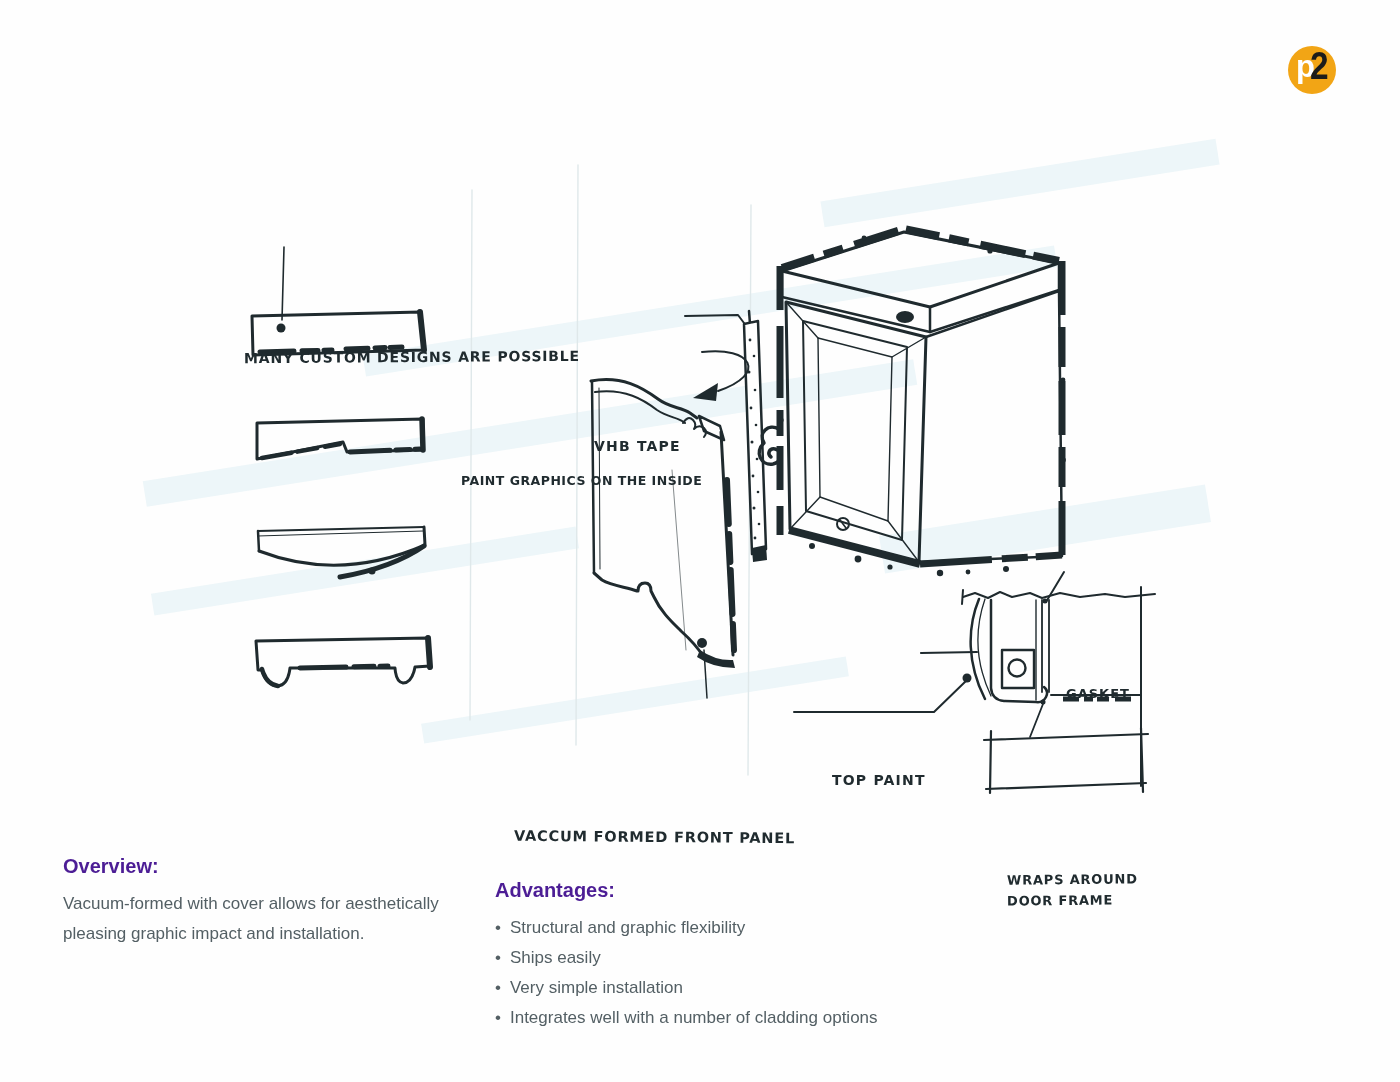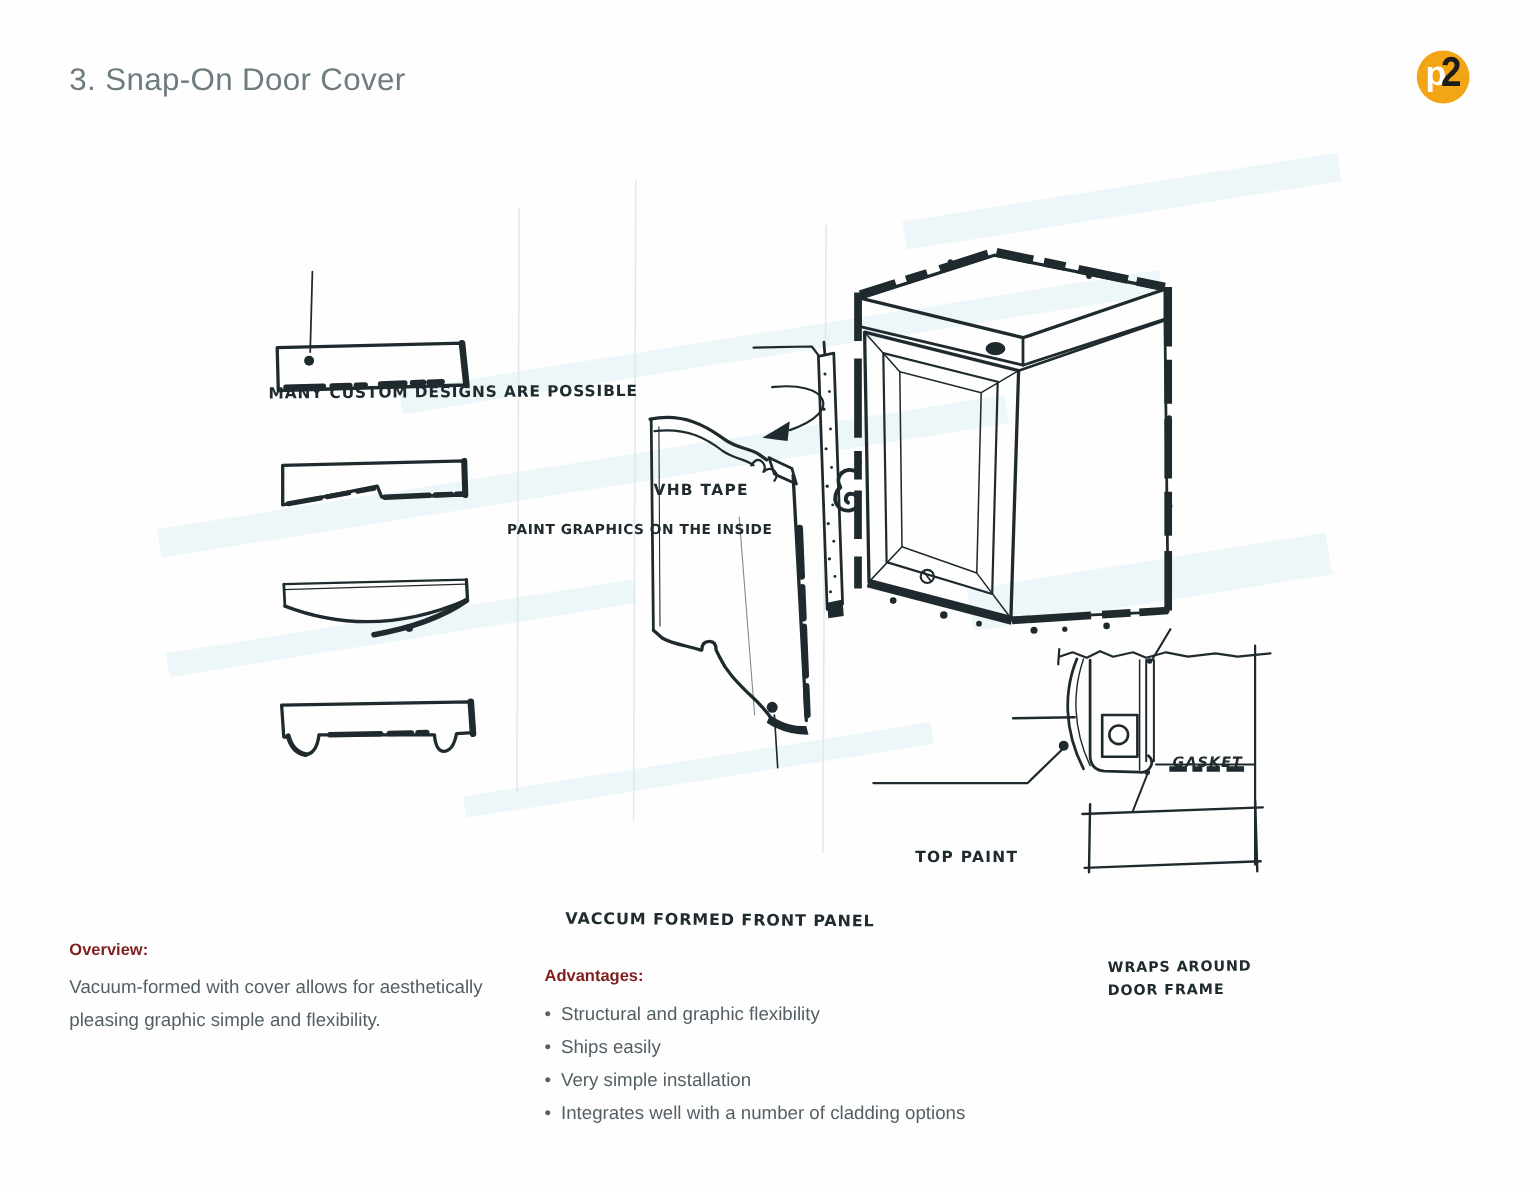--- a/index.html
+++ b/index.html
@@ -21,40 +21,39 @@
   
   .sketch{position:absolute;left:0;top:130px;width:1400px;height:740px;}
   .sketch svg{position:absolute;left:0;top:-130px;}
 
   
   .hand{position:absolute;font-family:"DejaVu Sans",sans-serif;font-weight:600;
     color:#202b2f;white-space:nowrap;}
   .lbl-custom{left:244px;top:219px;font-size:14px;letter-spacing:.8px;transform:rotate(-.4deg);}
   .lbl-vhb{left:594px;top:308px;font-size:14px;letter-spacing:1.2px;}
   .lbl-paint{left:461px;top:343px;font-size:12.5px;letter-spacing:.5px;text-align:right;}
-  .lbl-gasket{left:1066px;top:556px;font-size:13px;letter-spacing:1px;font-style:italic;}
+  .lbl-gasket{left:1066px;top:556px;font-size:13px;letter-spacing:1px;}
   .lbl-topview{left:832px;top:642px;font-size:14px;letter-spacing:1.2px;}
   .lbl-panel{left:514px;top:699px;font-size:14.5px;letter-spacing:.8px;transform:rotate(.5deg);}
   .lbl-wraps1{left:1007px;top:742px;font-size:13px;letter-spacing:.8px;transform:rotate(-.6deg);}
   .lbl-wraps2{left:1007px;top:763px;font-size:13px;letter-spacing:.8px;transform:rotate(-.6deg);}
 
   
   .overview{position:absolute;left:63px;top:855px;width:410px;}
   .advantages{position:absolute;left:495px;top:855px;width:480px;margin-top:24px;}
-  .blk-head{font-size:15px;font-weight:bold;color:#7f1d1d;margin:0 0 11px 0;}
+  .blk-head{font-size:20px;font-weight:bold;color:#4c1d95;margin:0 0 11px 0;}
   .blk-body{font-size:17px;color:#535f64;line-height:30px;margin:0;}
   .adv-list{list-style:none;margin:0;padding:0;font-size:17px;color:#535f64;line-height:30px;}
   .adv-list .b{margin-right:9px;}
 </style>
 </head>
 <body>
 
 <div class="page">
 
-  <div class="page-title">3. Snap-On Door Cover</div>
 
   <div class="logo" id="logo-circle" style="background: rgb(242, 165, 21);">
     <span class="p">p</span>
     <span class="two">2</span>
   </div>
 
   <div class="sketch">
     <svg width="1400" height="1082" viewBox="0 0 1400 1082">
       <g stroke="#1f2a2e" fill="none" stroke-linecap="round" stroke-linejoin="round">
 
@@ -229,21 +228,21 @@
     <div class="hand lbl-topview">TOP PAINT</div>
     <div class="hand lbl-panel">VACCUM FORMED FRONT PANEL</div>
     <div class="hand lbl-wraps1">WRAPS AROUND</div>
     <div class="hand lbl-wraps2">DOOR FRAME</div>
   </div>
 
   <div class="overview">
     <p class="blk-head">Overview:</p>
     <p class="blk-body">
       <span>Vacuum-formed with cover allows for aesthetically</span><br>
-      <span>pleasing graphic simple and flexibility.</span>
+      <span>pleasing graphic impact and installation.</span>
     </p>
   </div>
 
   <div class="advantages">
     <p class="blk-head">Advantages:</p>
     <ul class="adv-list">
       <li><span class="b">•</span><span>Structural and graphic flexibility</span></li>
       <li><span class="b">•</span><span>Ships easily</span></li>
       <li><span class="b">•</span><span>Very simple installation</span></li>
       <li><span class="b">•</span><span>Integrates well with a number of cladding options</span></li>

